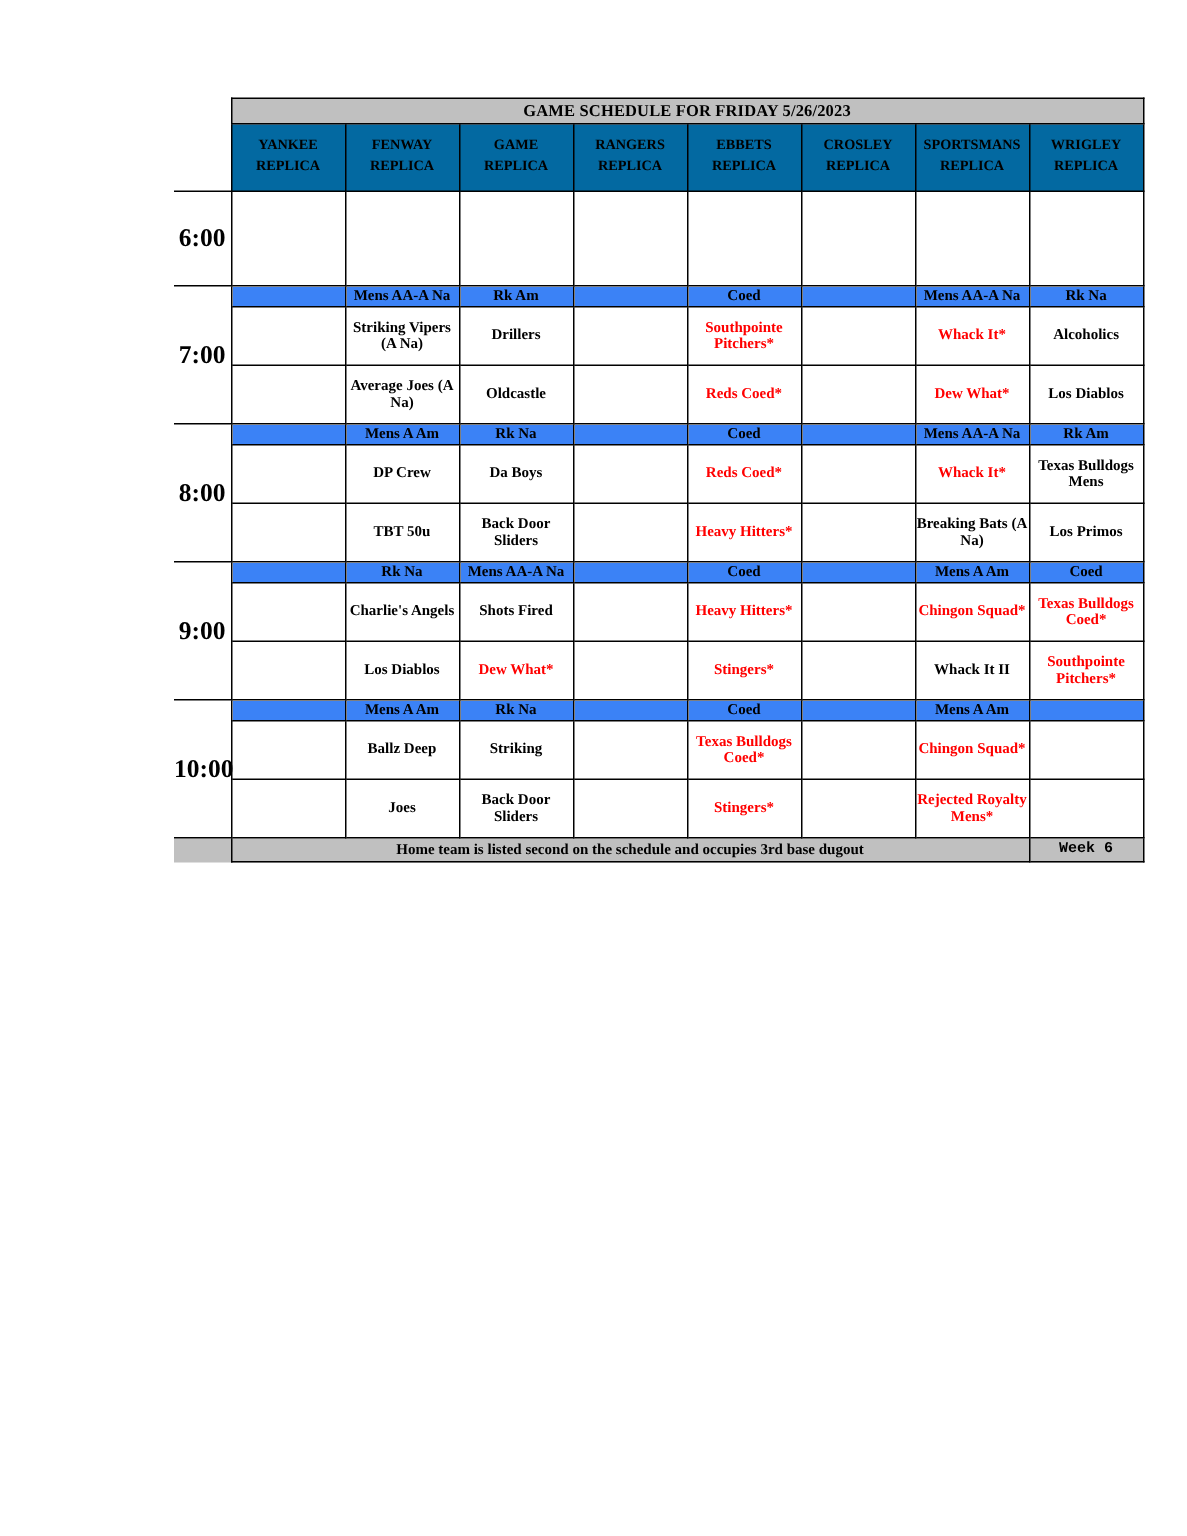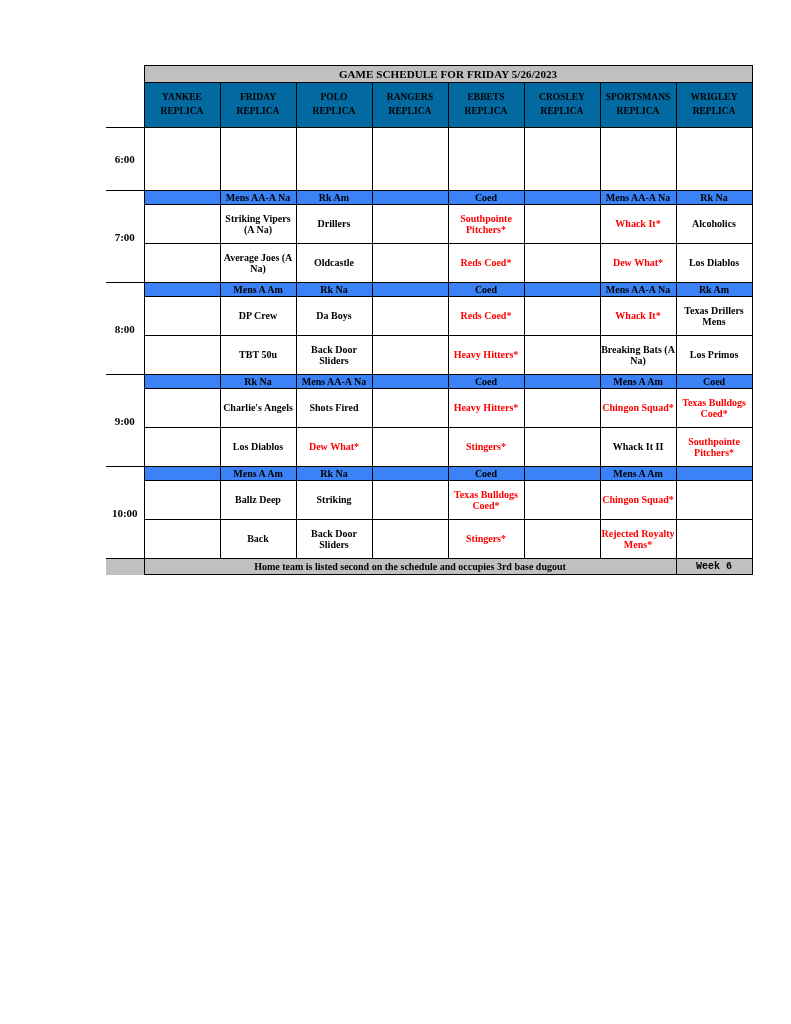--- a/index.html
+++ b/index.html
@@ -16,21 +16,21 @@
   }
   .page {
     position: absolute;
     left: 0;
     top: 0;
     width: 791px;
     height: 1024px;
   }
   .sheet {
     position: absolute;
-    left: 106px;
+    left: 116px;
     top: 65px;
     width: 608px;
   }
   table.schedule {
     border-collapse: collapse;
     table-layout: fixed;
     width: 608px;
     font-size: 10.5px;
   }
   table.schedule td {
@@ -55,21 +55,21 @@
     background: #0369a1;
     font-size: 9.5px;
     font-weight: bold;
     height: 44px;
     line-height: 1.45;
     padding: 2px 1px;
   }
   .hdr-cell .l1 { display: block; }
   .hdr-cell .l2 { display: block; }
   .time-cell {
-    font-size: 11px;
+    font-size: 17px;
     font-weight: bold;
     text-align: center;
     vertical-align: middle;
     border-left: none !important;
     border-right: 1px solid #000000;
   }
   .lead-blank {
     border: none !important;
     background: #ffffff;
   }
@@ -129,25 +129,25 @@
             <td class="lead-blank"></td>
             <td class="title-cell" colspan="8">GAME SCHEDULE FOR FRIDAY 5/26/2023</td>
           </tr>
           <tr>
             <td class="lead-blank"></td>
             <td class="hdr-cell">
               <span class="l1">YANKEE</span>
               <span class="l2">REPLICA</span>
             </td>
             <td class="hdr-cell">
-              <span class="l1">FRIDAY</span>
-              <span class="l2">REPLICA</span>
-            </td>
-            <td class="hdr-cell">
-              <span class="l1">POLO</span>
+              <span class="l1">FENWAY</span>
+              <span class="l2">REPLICA</span>
+            </td>
+            <td class="hdr-cell">
+              <span class="l1">GAME</span>
               <span class="l2">REPLICA</span>
             </td>
             <td class="hdr-cell">
               <span class="l1">RANGERS</span>
               <span class="l2">REPLICA</span>
             </td>
             <td class="hdr-cell">
               <span class="l1">EBBETS</span>
               <span class="l2">REPLICA</span>
             </td>
@@ -218,21 +218,21 @@
             <td class="div-cell">Rk Am</td>
           </tr>
           <tr>
             <td class="game-cell blk"></td>
             <td class="game-cell blk">DP Crew</td>
             <td class="game-cell blk">Da Boys</td>
             <td class="game-cell blk"></td>
             <td class="game-cell red">Reds Coed*</td>
             <td class="game-cell blk"></td>
             <td class="game-cell red">Whack It*</td>
-            <td class="game-cell blk">Texas Drillers Mens</td>
+            <td class="game-cell blk">Texas Bulldogs Mens</td>
           </tr>
           <tr>
             <td class="game-cell blk"></td>
             <td class="game-cell blk">TBT 50u</td>
             <td class="game-cell blk">Back Door Sliders</td>
             <td class="game-cell blk"></td>
             <td class="game-cell red">Heavy Hitters*</td>
             <td class="game-cell blk"></td>
             <td class="game-cell blk">Breaking Bats (A Na)</td>
             <td class="game-cell blk">Los Primos</td>
@@ -284,21 +284,21 @@
             <td class="game-cell blk">Ballz Deep</td>
             <td class="game-cell blk">Striking</td>
             <td class="game-cell blk"></td>
             <td class="game-cell red">Texas Bulldogs Coed*</td>
             <td class="game-cell blk"></td>
             <td class="game-cell red">Chingon Squad*</td>
             <td class="game-cell blk"></td>
           </tr>
           <tr>
             <td class="game-cell blk"></td>
-            <td class="game-cell blk">Back</td>
+            <td class="game-cell blk">Joes</td>
             <td class="game-cell blk">Back Door Sliders</td>
             <td class="game-cell blk"></td>
             <td class="game-cell red">Stingers*</td>
             <td class="game-cell blk"></td>
             <td class="game-cell red">Rejected Royalty Mens*</td>
             <td class="game-cell blk"></td>
           </tr>
           <tr class="footer-row">
             <td class="lead-blank"></td>
             <td class="footer-left" colspan="7">Home team is listed second on the schedule and occupies 3rd base dugout</td>

